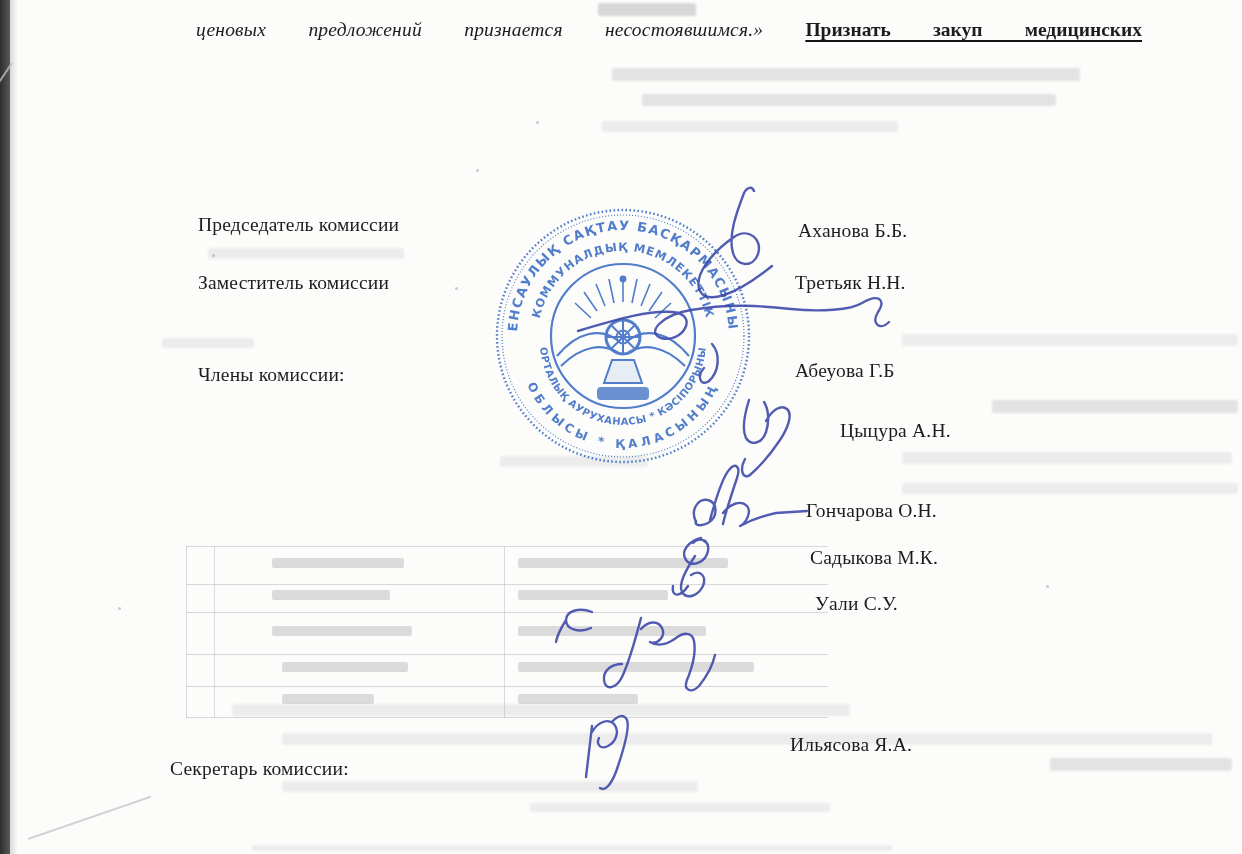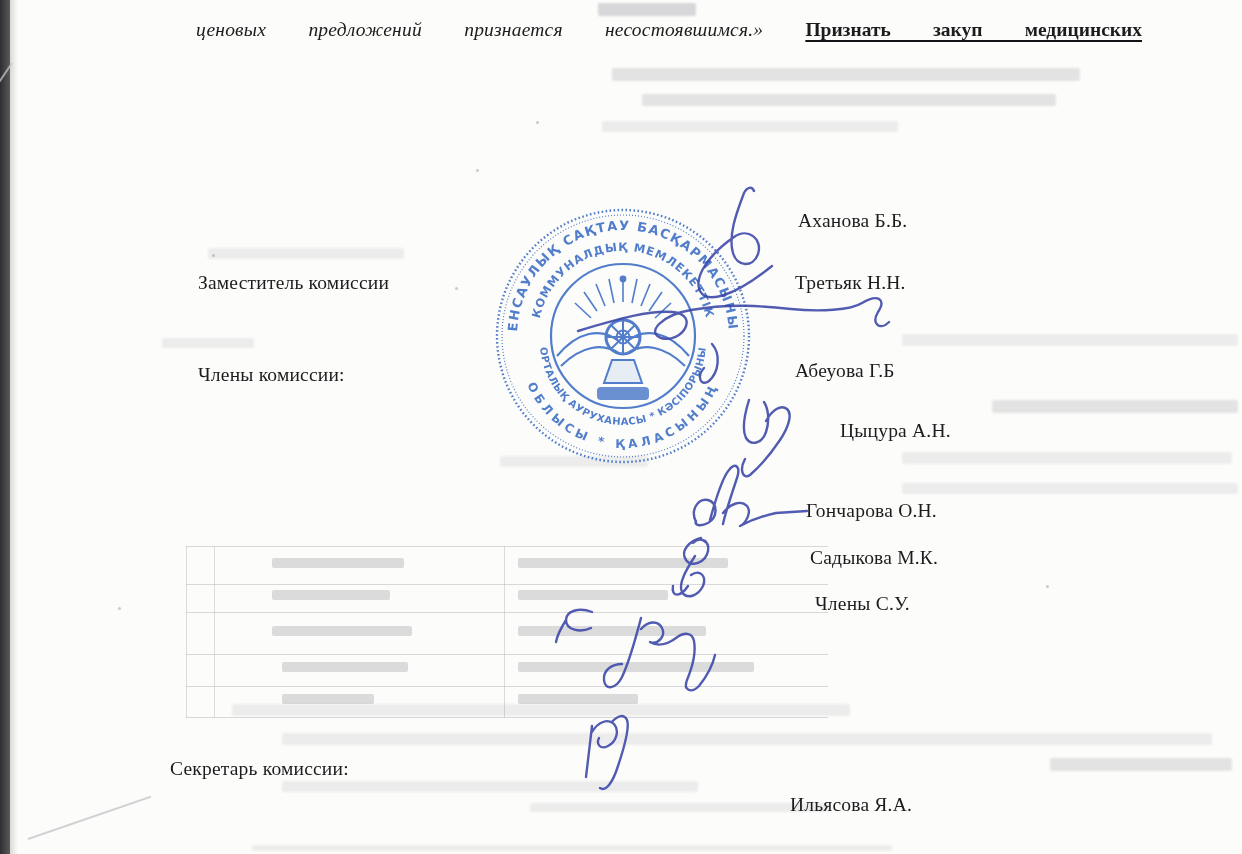--- a/index.html
+++ b/index.html
@@ -89,32 +89,33 @@
     <div class="bar" style="left:96px;top:148px;width:92px"></div>
     <div class="bar" style="left:332px;top:12px;width:210px"></div>
     <div class="bar" style="left:332px;top:44px;width:150px"></div>
     <div class="bar" style="left:332px;top:80px;width:188px"></div>
     <div class="bar" style="left:332px;top:116px;width:236px"></div>
     <div class="bar" style="left:332px;top:148px;width:120px"></div>
   </div>
 
   <div class="abs line1"><span class="q">ценовых предложений признается несостоявшимся.»</span> <span class="d deco-u">Признать закуп медицинских</span></div>
 
+  <div class="abs lbl" style="left:198px;top:214px">Председатель комиссии</div>
   <div class="abs lbl" style="left:198px;top:272px">Заместитель комиссии</div>
   <div class="abs lbl" style="left:198px;top:364px">Члены комиссии:</div>
   <div class="abs lbl" style="left:170px;top:758px">Секретарь комиссии:</div>
 
-  <div class="abs nm" style="left:798px;top:210px">Аханова Б.Б.</div>
+  <div class="abs nm" style="left:798px;top:220px">Аханова Б.Б.</div>
   <div class="abs nm" style="left:795px;top:272px">Третьяк Н.Н.</div>
   <div class="abs nm" style="left:795px;top:360px">Абеуова Г.Б</div>
   <div class="abs nm" style="left:840px;top:420px">Цыцура А.Н.</div>
   <div class="abs nm" style="left:806px;top:500px">Гончарова О.Н.</div>
   <div class="abs nm" style="left:810px;top:547px">Садыкова М.К.</div>
-  <div class="abs nm" style="left:815px;top:593px">Члены С.У.</div>
-  <div class="abs nm" style="left:790px;top:794px">Ильясова Я.А.</div>
+  <div class="abs nm" style="left:815px;top:593px">Уали С.У.</div>
+  <div class="abs nm" style="left:790px;top:734px">Ильясова Я.А.</div>
 
   <svg width="260" height="260" viewBox="0 0 260 260" style="left:493px;top:206px;opacity:.9">
     <g stroke="#3f70c6" fill="none">
       <circle cx="130" cy="130" r="126" stroke-width="2.4" stroke-dasharray="1.6 2.4"></circle>
       <circle cx="130" cy="130" r="121" stroke-width="1.2" stroke-dasharray="1 2"></circle>
       <circle cx="130" cy="130" r="72" stroke-width="2.2"></circle>
     </g>
     <defs>
       <path id="arcTO" d="M 24 130 A 106 106 0 1 1 236 130"></path>
       <path id="arcBO" d="M 26 138 A 104 104 0 0 0 234 138"></path>

